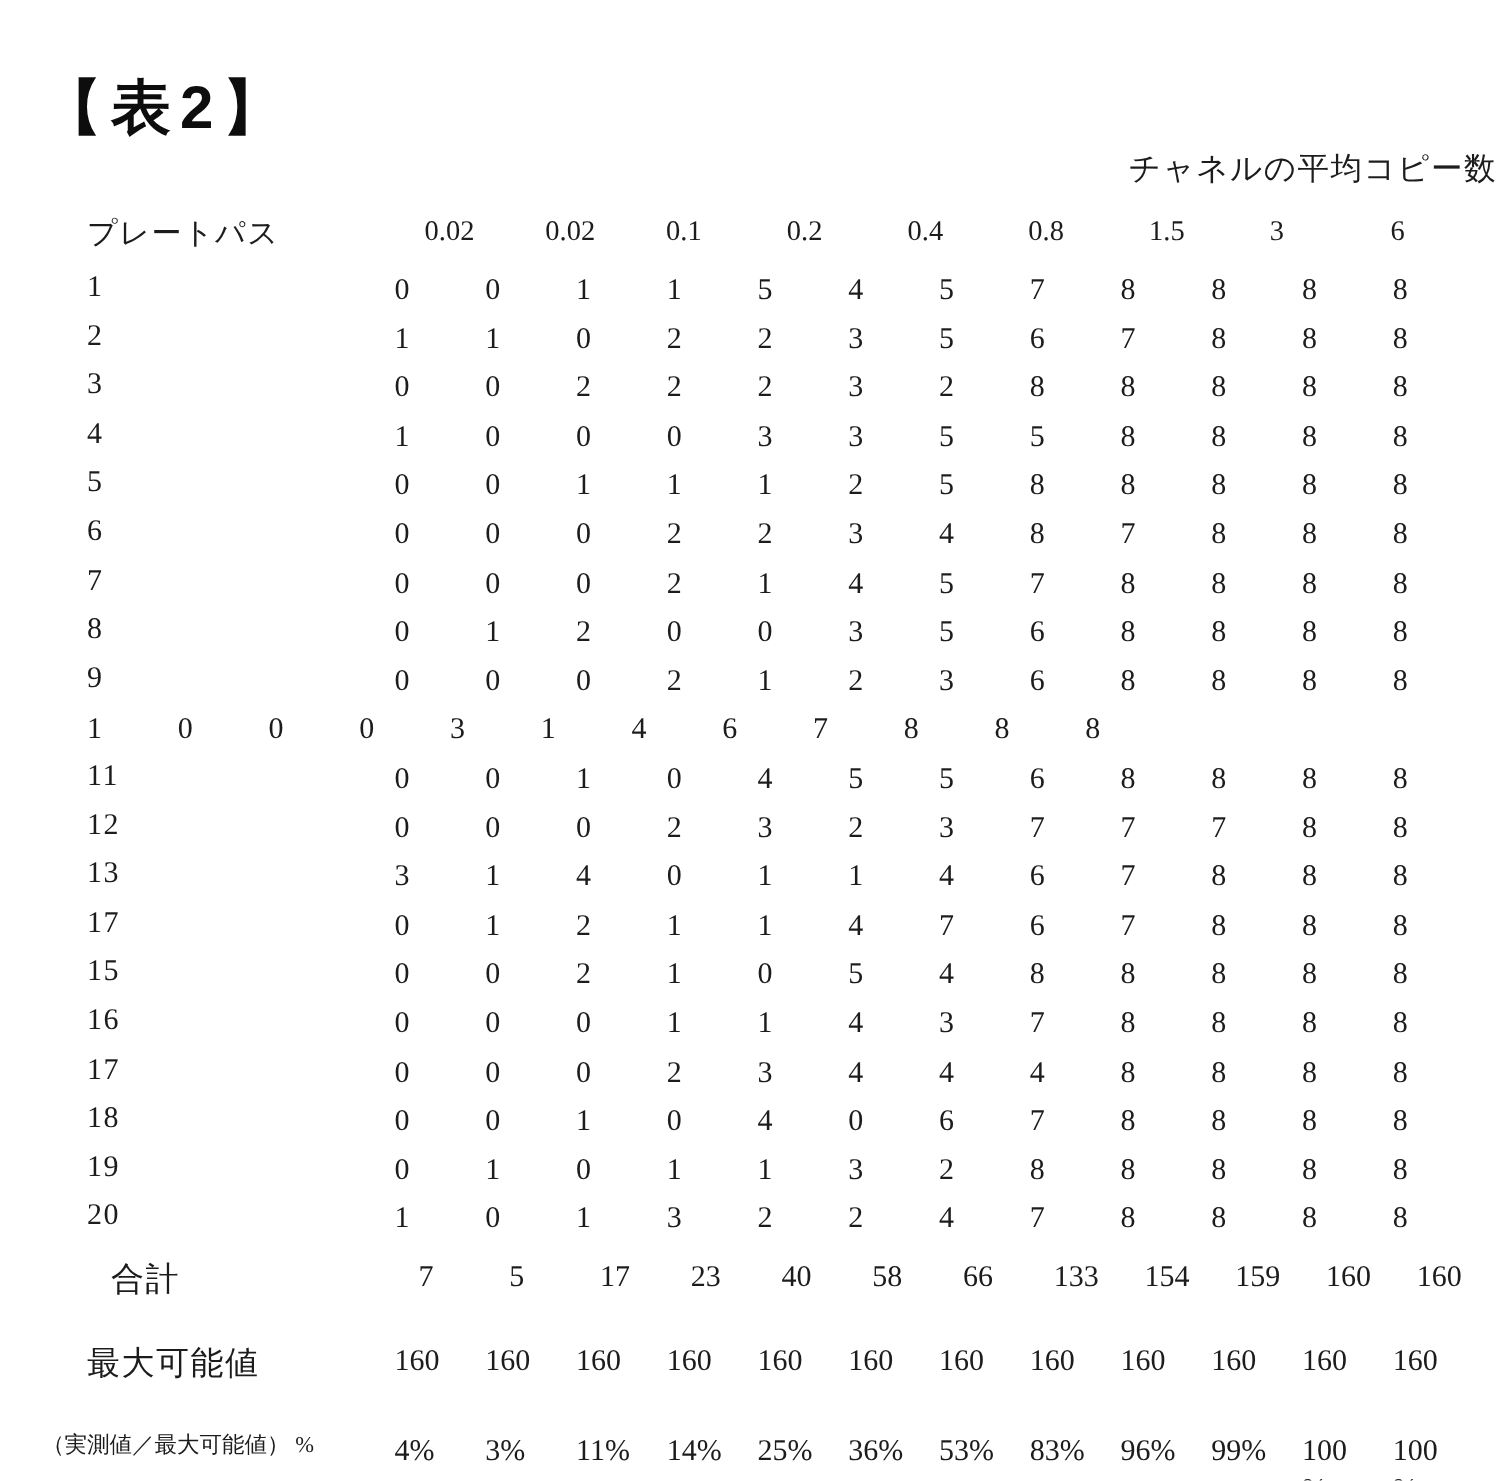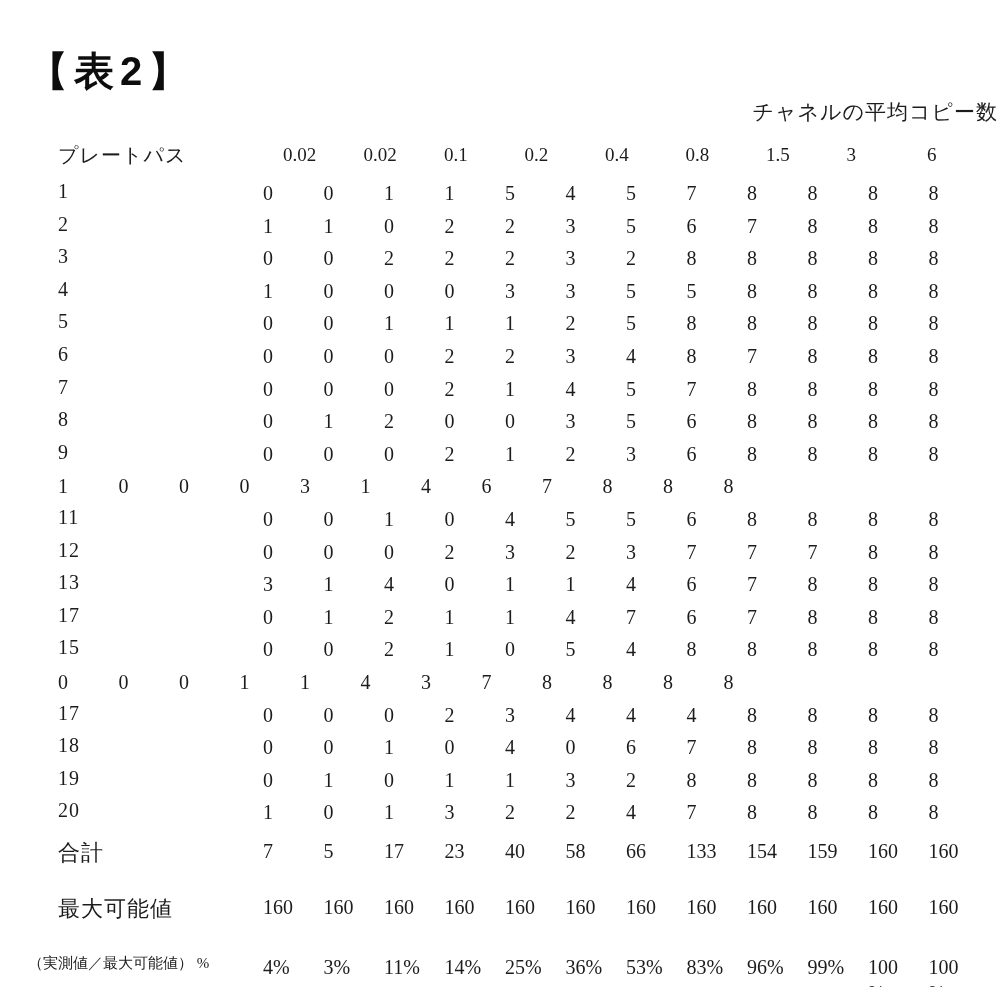--- a/index.html
+++ b/index.html
@@ -45,21 +45,21 @@
     font-size: 21px;
     letter-spacing: 1px;
     white-space: nowrap;
   }
   .row {
     display: flex;
     align-items: flex-start;
   }
   .header-row { height: 38px; }
   .data-row   { height: 32.6px; }
-  .total-row  { height: 44px; padding-top: 6px; }
+  .total-row  { height: 44px; padding-top: 6px; margin-left: 16px; }
   .max-row    { height: 52px; padding-top: 12px; }
   .percent-row{ height: 66px; padding-top: 8px; }
   .cell {
     flex: 0 0 60.5px;
     width: 60.5px;
     font-size: 20px;
     text-align: left;
     white-space: pre-line;
     line-height: 26px;
   }
@@ -327,20 +327,21 @@
           <div class="cell">0</div>
           <div class="cell">5</div>
           <div class="cell">4</div>
           <div class="cell">8</div>
           <div class="cell">8</div>
           <div class="cell">8</div>
           <div class="cell">8</div>
           <div class="cell">8</div>
         </div>
         <div class="row data-row">
+          <div class="label-cell">16</div>
           <div class="cell">0</div>
           <div class="cell">0</div>
           <div class="cell">0</div>
           <div class="cell">1</div>
           <div class="cell">1</div>
           <div class="cell">4</div>
           <div class="cell">3</div>
           <div class="cell">7</div>
           <div class="cell">8</div>
           <div class="cell">8</div>

